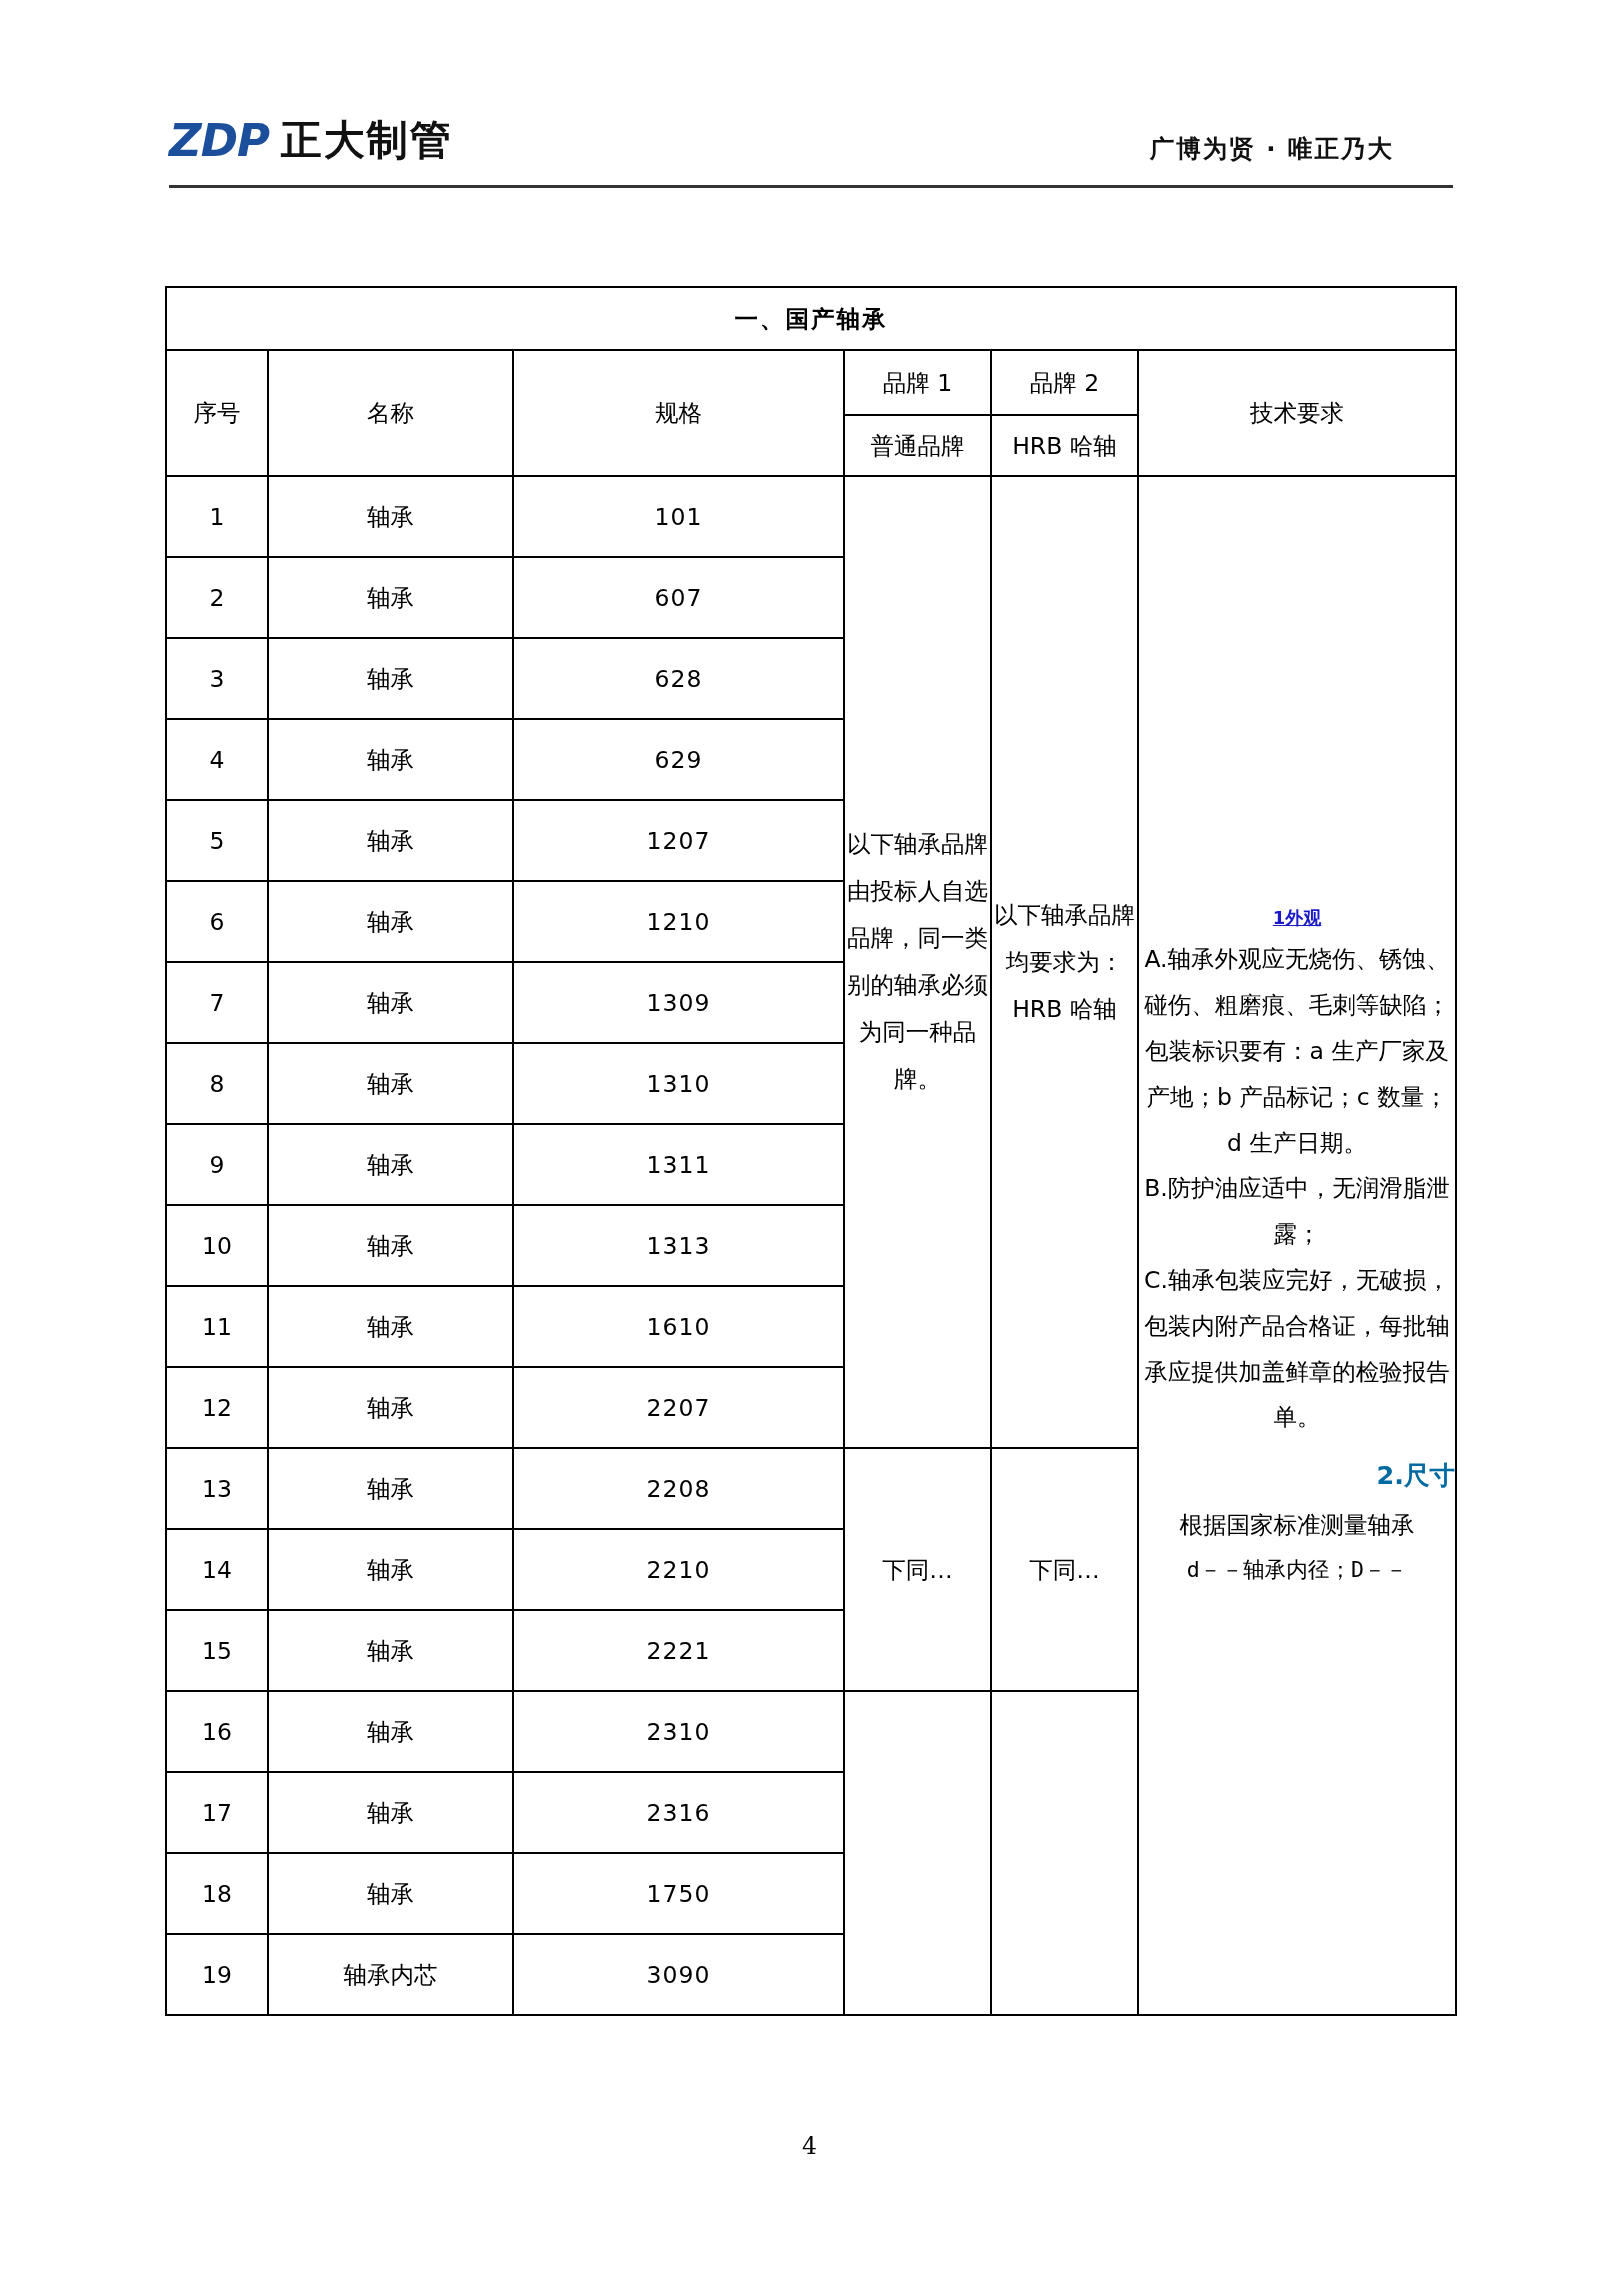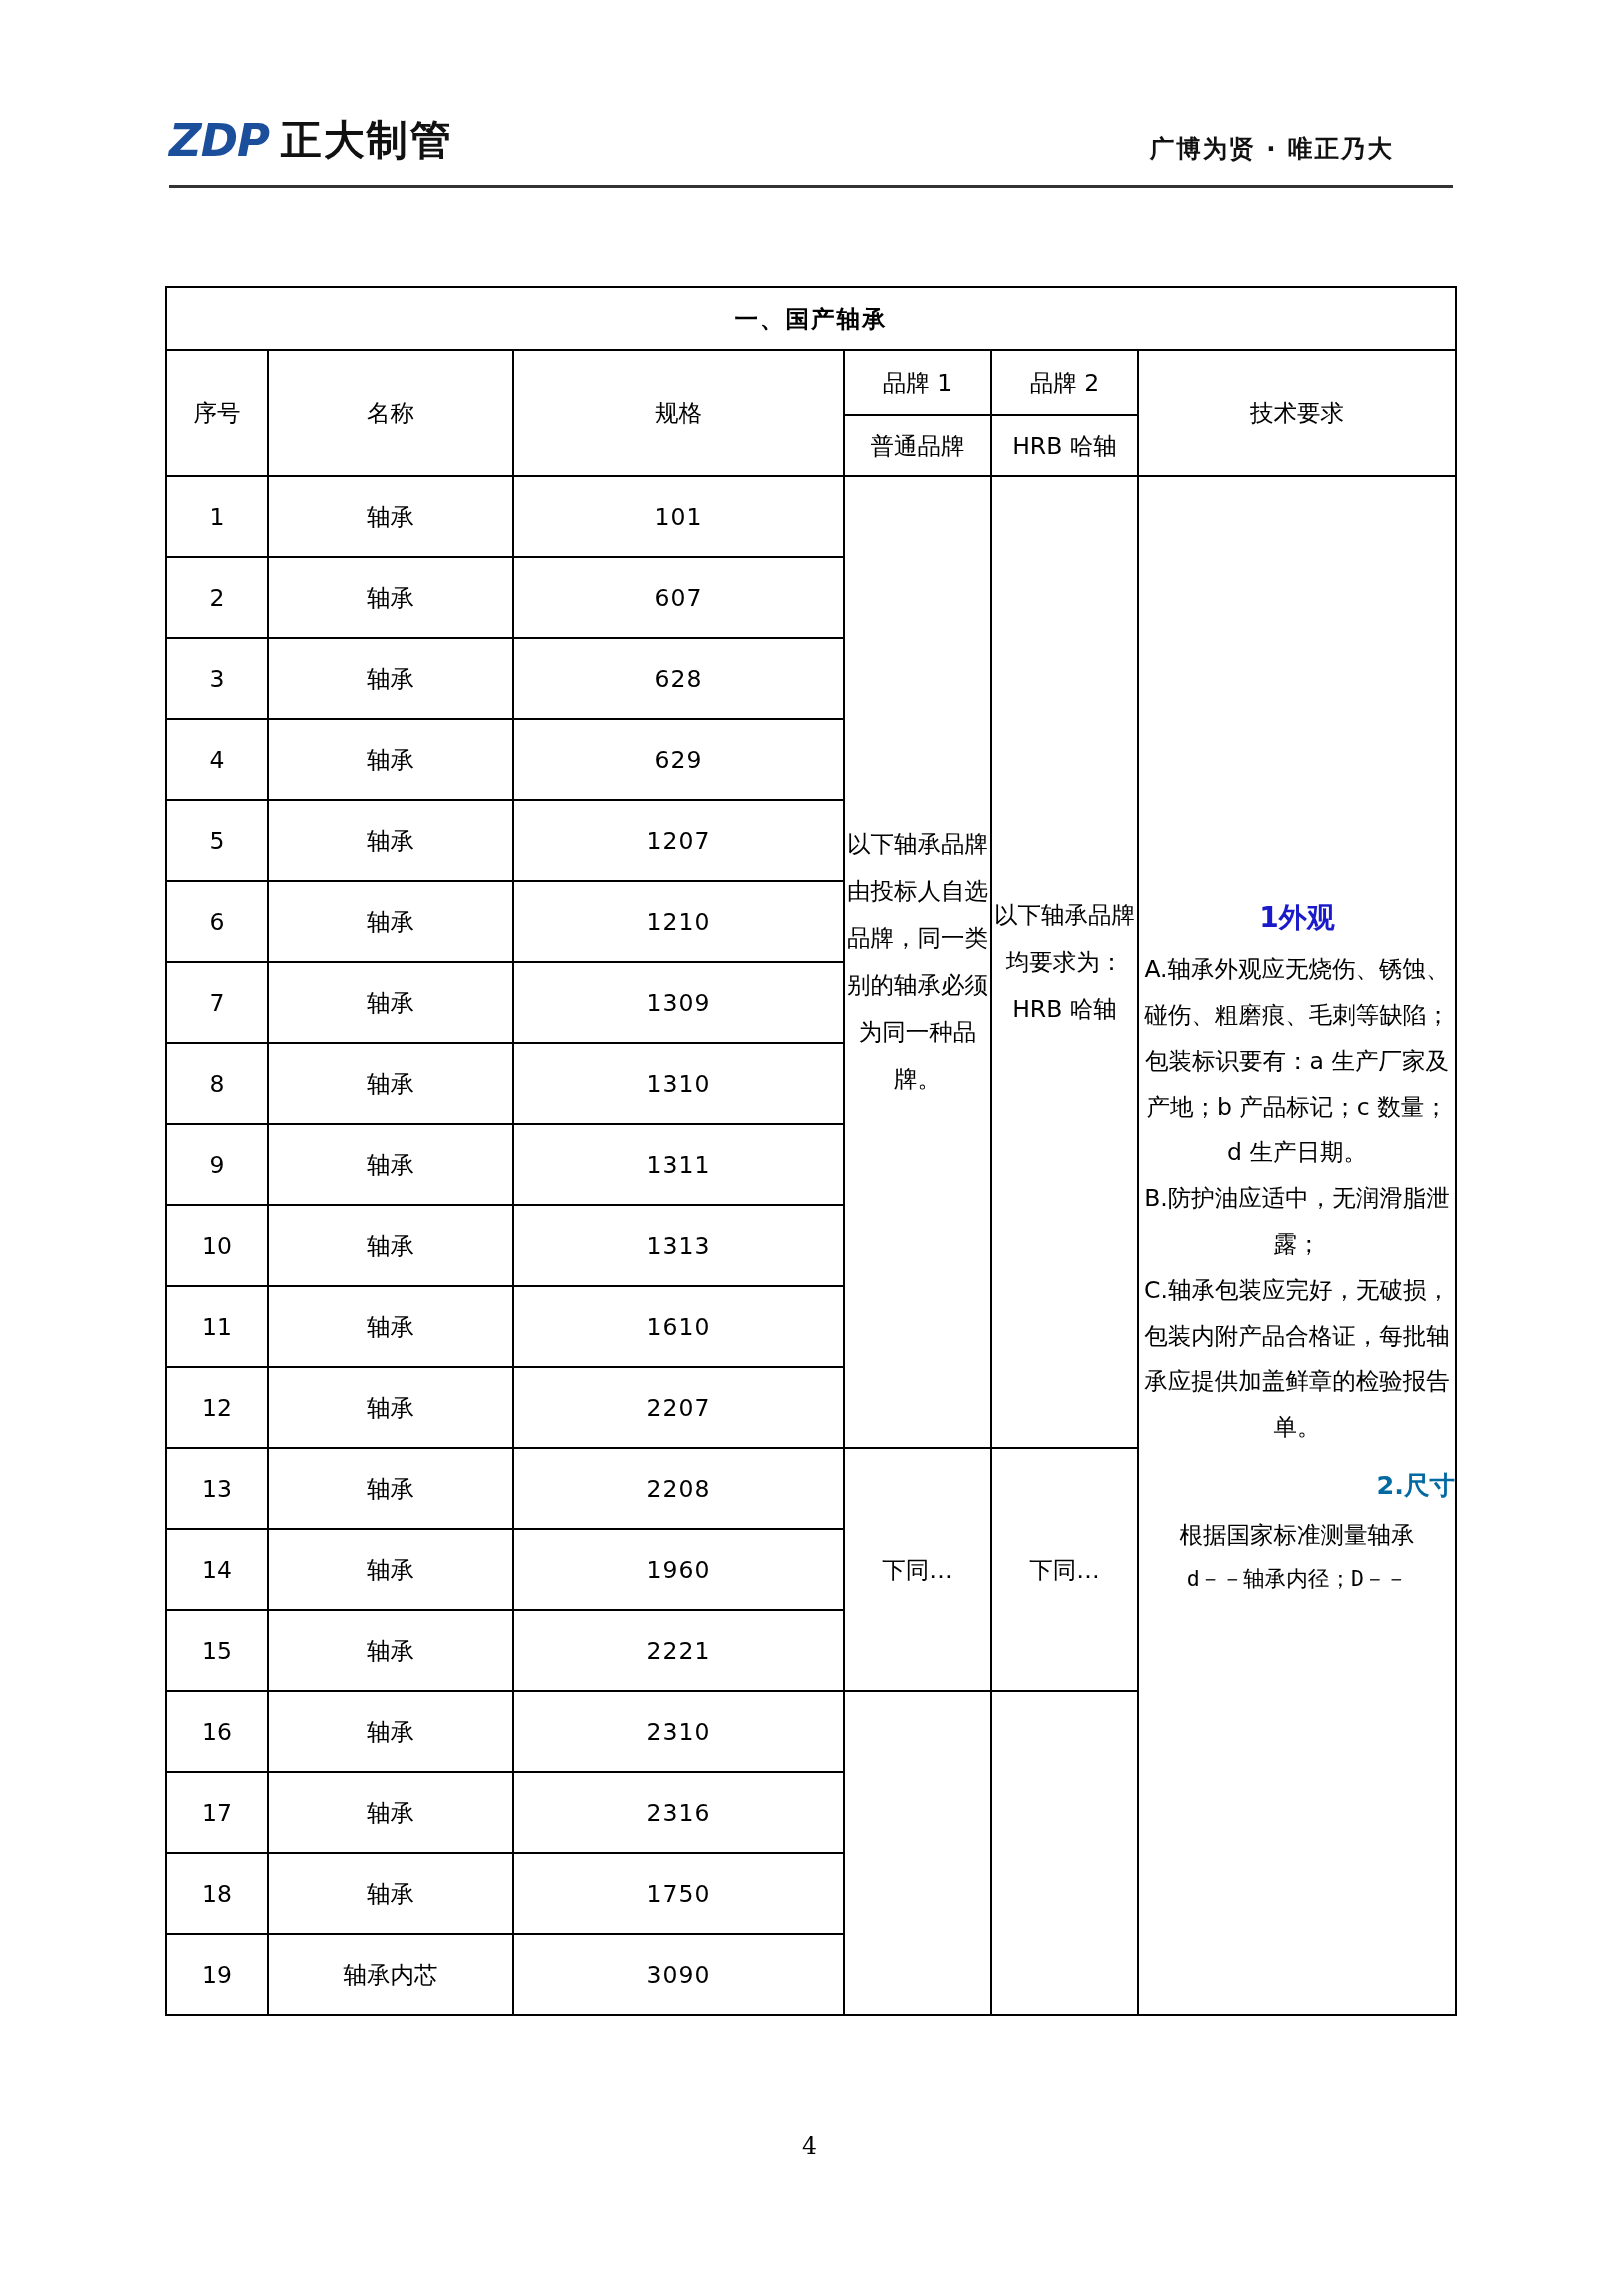--- a/index.html
+++ b/index.html
@@ -151,22 +151,23 @@
     text-align: left;
     padding: 29px 15.7px 9.8px 17.6px;
     line-height: 1.95;
     font-size: 23.5px;
     overflow: hidden;
   }
   .tech-cell p { margin: 0; }
   .tech-head {
     color: #1a1acb;
     font-weight: bold;
-    font-size: 28px;
+    font-size: 18px;
     margin: 0 0 2px 0 !important;
+    text-decoration: underline;
   }
   .tech-head2 {
     color: #0369a1;
     font-weight: bold;
     font-size: 25.5px;
     margin: 9.8px 0 2px 0 !important;
     text-align: right;
   }
   .mono {
     font-family: "DejaVu Sans Mono", monospace;
@@ -303,21 +304,21 @@
       <tr class="data-row">
         <td class="num-cell">13</td>
         <td>轴承</td>
         <td class="spec-cell">2208</td>
         <td rowspan="3" class="brand-more">下同…</td>
         <td rowspan="3" class="brand-more">下同…</td>
       </tr>
       <tr class="data-row">
         <td class="num-cell">14</td>
         <td>轴承</td>
-        <td class="spec-cell">1960</td>
+        <td class="spec-cell">2210</td>
       </tr>
       <tr class="data-row">
         <td class="num-cell">15</td>
         <td>轴承</td>
         <td class="spec-cell">2221</td>
       </tr>
 
       <tr class="data-row">
         <td class="num-cell">16</td>
         <td>轴承</td>

